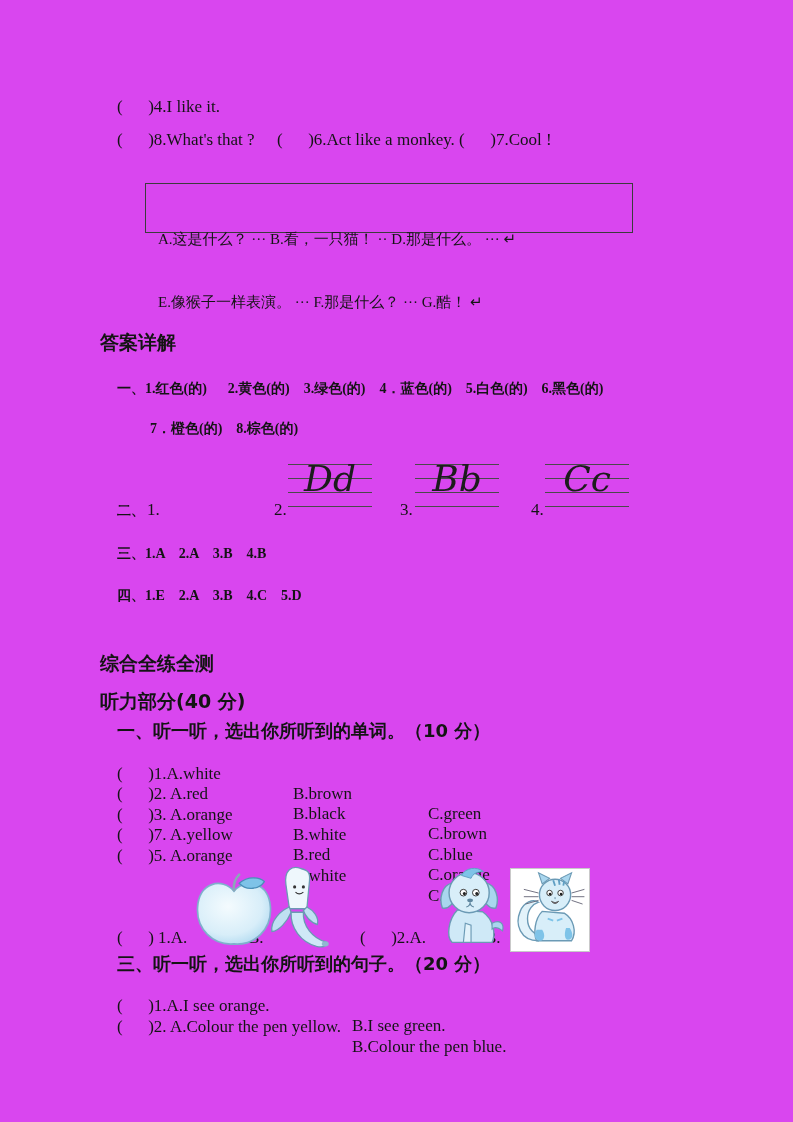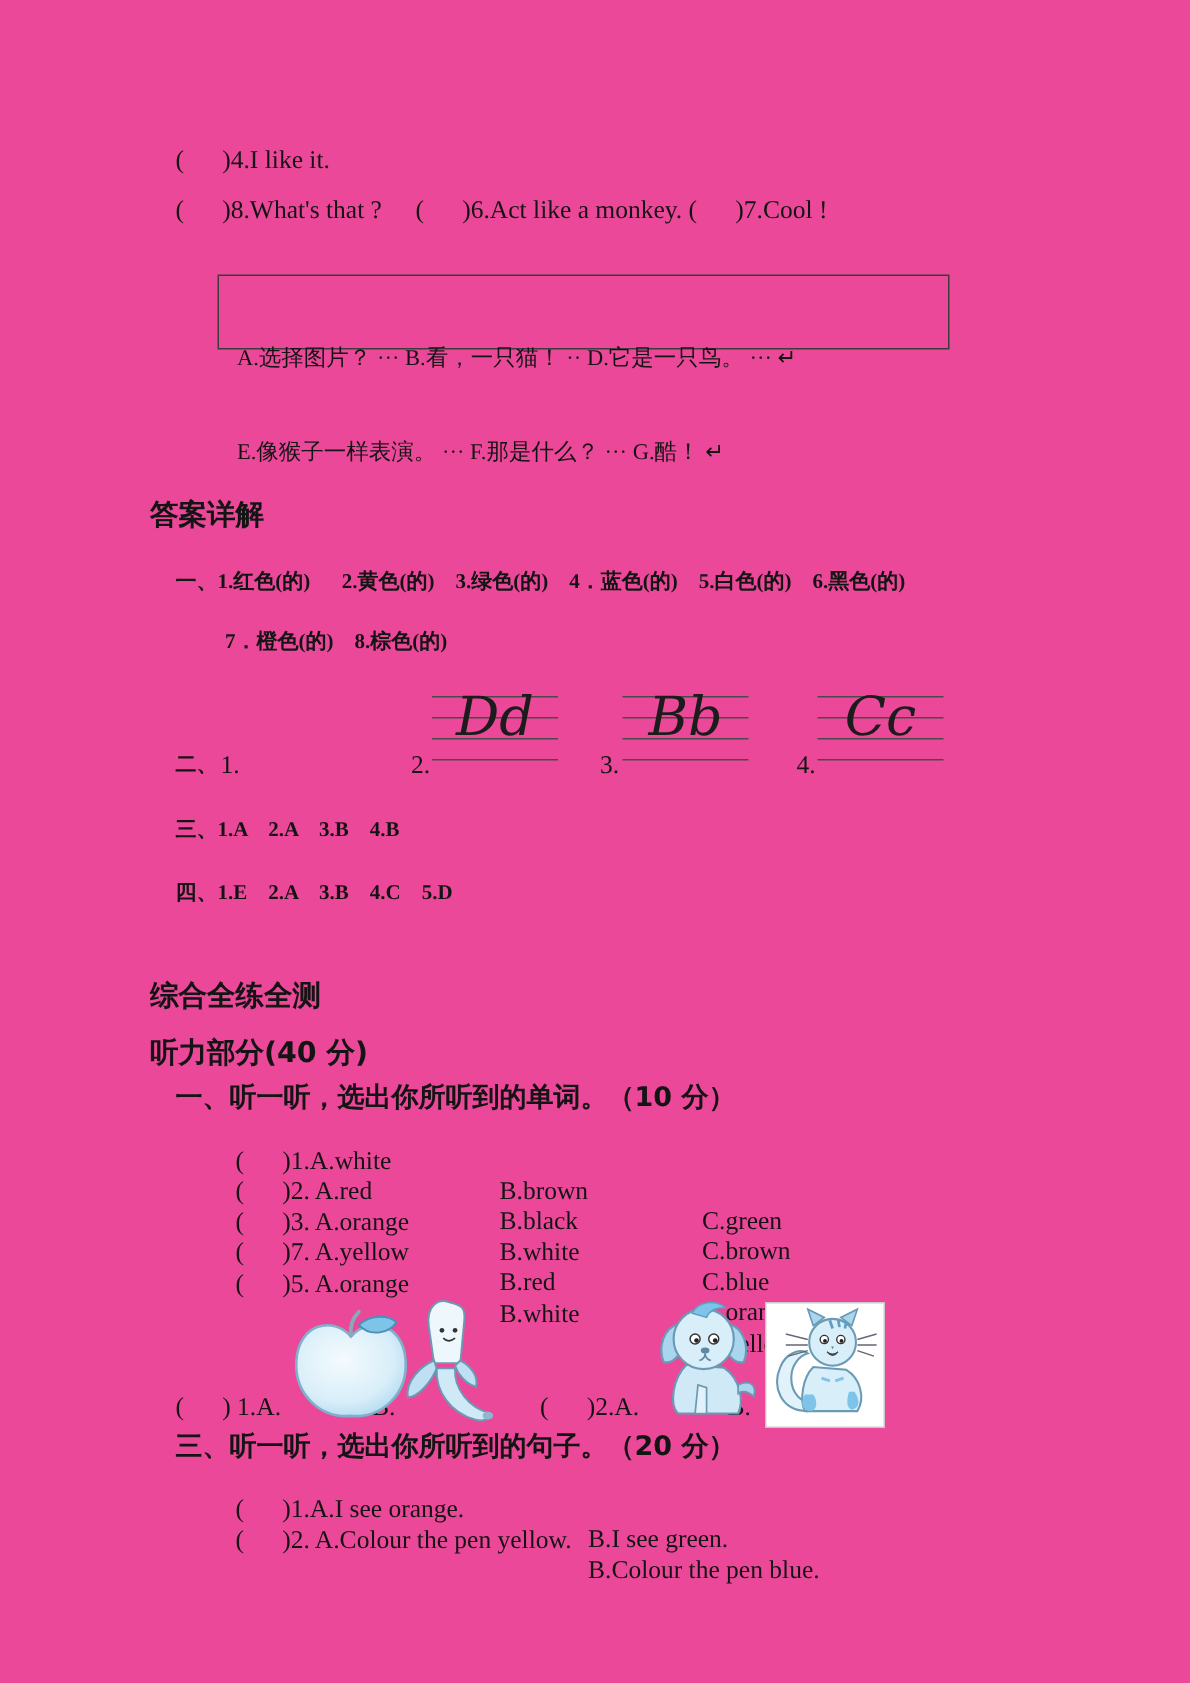--- a/index.html
+++ b/index.html
@@ -1,47 +1,47 @@
 <!DOCTYPE html>
 <html><head>
 <meta charset="utf-8">
 <style>
   html,body{margin:0;padding:0;background:#fff;}
-  .page{position:relative;width:793px;height:1122px;background:#ec4899;overflow:hidden;
+  .page{position:relative;width:793px;height:1122px;background:#d946ef;overflow:hidden;
         font-family:"Liberation Serif",serif;color:#141414;}
   .abs{position:absolute;white-space:pre;}
   .en{font-size:17px;line-height:20px;}
   .cn{font-size:14px;line-height:21px;font-weight:bold;}
   .head-sm{font-family:"DejaVu Sans",sans-serif;font-weight:700;font-size:18px;}
   .head-lg{font-family:"DejaVu Sans",sans-serif;font-weight:700;font-size:19px;}
   .center-wrap{position:absolute;left:100px;width:580px;text-align:left;}
   .opt-box{position:absolute;left:145px;top:183px;width:462px;height:42px;
            border:1px solid #3c3c3c;padding:3px 12px;font-size:15px;line-height:21px;white-space:pre;}
   .hw{position:absolute;top:464px;width:84px;height:43px;}
   .gl{position:absolute;left:0;right:0;height:1px;background:#4a4a4a;}
   .hw-letters{position:absolute;left:0;right:0;top:-7px;text-align:center;
               font-family:"DejaVu Serif",serif;font-style:italic;font-size:36px;line-height:43px;color:#1c1c1c;}
   .hw-num{position:absolute;top:500px;font-size:17px;}
   .row{position:absolute;left:117px;white-space:pre;font-size:17px;line-height:20px;}
-  .row .cb{position:absolute;white-space:pre;margin-left:40px;}
+  .row .cb{position:absolute;white-space:pre;}
   .icon{position:absolute;}
   .icon svg{display:block;width:100%;height:100%;}
   .framed{border:1px solid #c9c9c9;background:#fff;}
 </style>
 </head>
 <body>
 
 <div class="page">
 
   <div class="abs en" style="left:117px;top:97px">(      )4.I like it.</div>
   <div class="abs en" style="left:117px;top:130px">(      )8.What's that ?</div>
   <div class="abs en" style="left:277px;top:130px">(      )6.Act like a monkey. (      )7.Cool !</div>
 
   <div class="opt-box">
-    <div>A.选择图片？ ··· B.看，一只猫！ ·· D.它是一只鸟。 ··· ↵</div>
+    <div>A.这是什么？ ··· B.看，一只猫！ ·· D.那是什么。 ··· ↵</div>
     <div>E.像猴子一样表演。 ··· F.那是什么？ ··· G.酷！ ↵</div>
   </div>
 
   <div class="center-wrap head-lg" style="top:330px">答案详解</div>
 
   <div class="abs cn" style="left:117px;top:378px">一、1.红色(的)      2.黄色(的)    3.绿色(的)    4．蓝色(的)    5.白色(的)    6.黑色(的)</div>
   <div class="abs cn" style="left:150px;top:418px">7．橙色(的)    8.棕色(的)</div>
 
   <div class="abs cn" style="left:117px;top:500px">二、</div>
 

